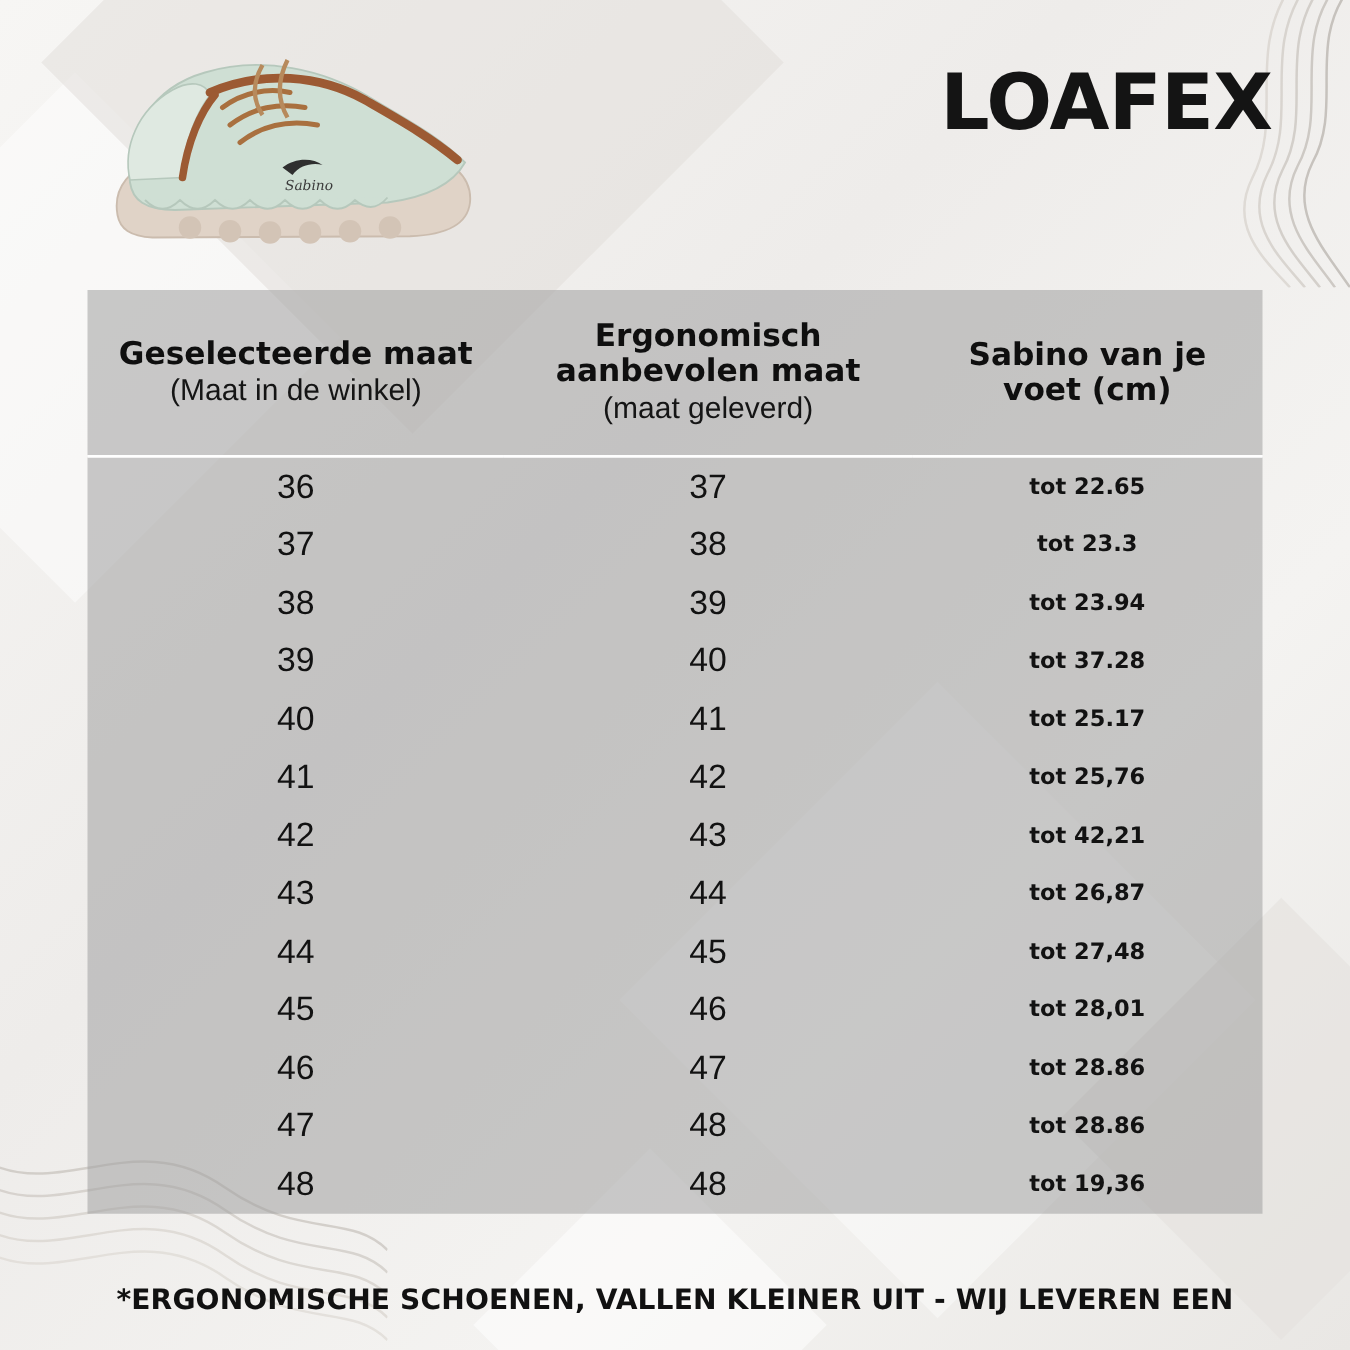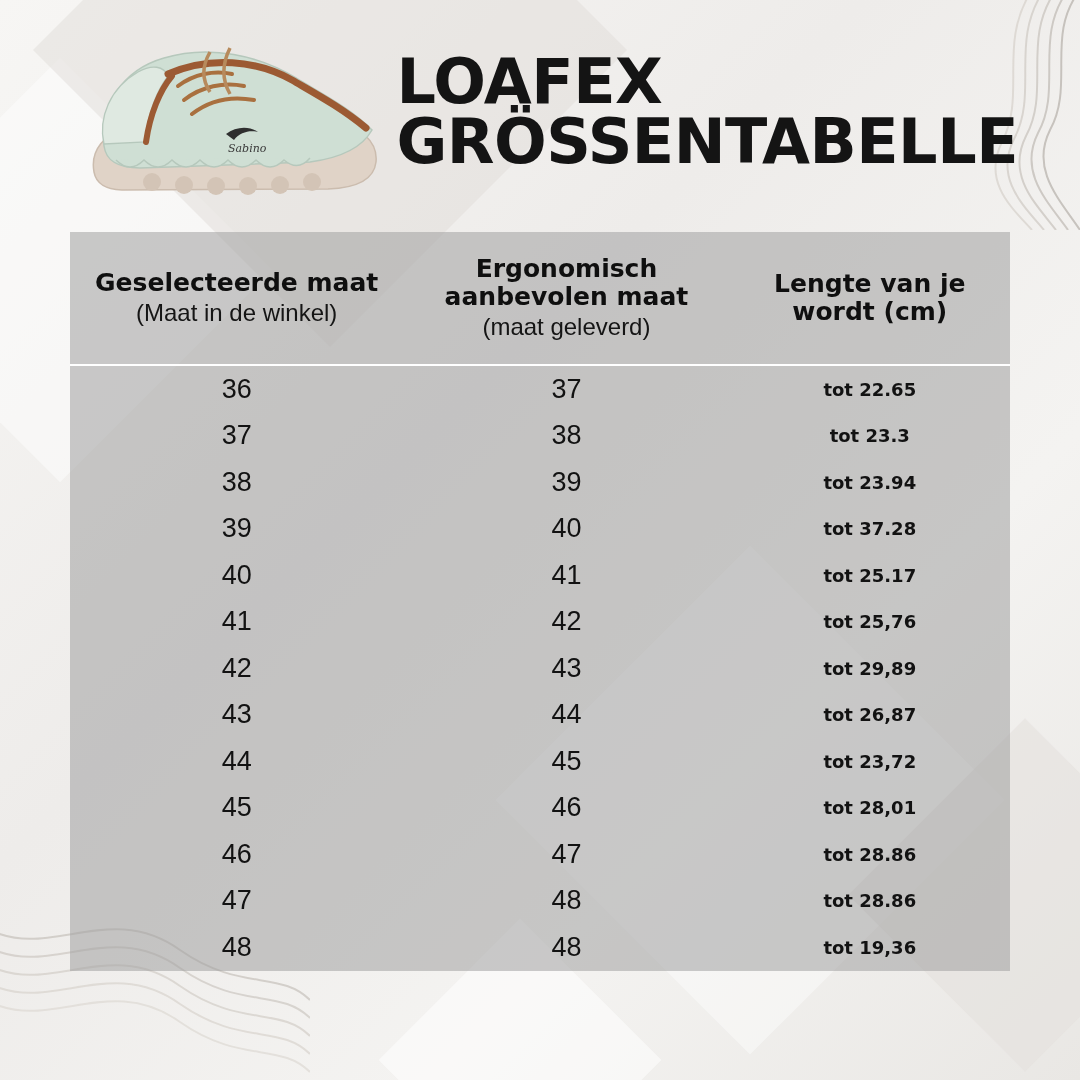--- a/index.html
+++ b/index.html
@@ -212,37 +212,36 @@
       <path d="M150 30 C142 44 142 58 150 70" stroke="#b78a5c" stroke-width="3.5" fill="none"></path>
       <path d="M170 26 C162 42 162 58 170 72" stroke="#b78a5c" stroke-width="3.5" fill="none"></path>
 
       <path d="M166 112 C176 104 190 104 198 110 C190 108 180 110 174 118 Z" fill="#2f2f2f"></path>
       <text x="168" y="130" font-family="DejaVu Serif, serif" font-size="11" fill="#3a3a3a" font-style="italic">Sabino</text>
     </svg>
   </div>
 
   <div class="title-block">
     <span class="title-line l1">LOAFEX</span>
-    <span class="title-line l2">GRÖSSENTABELLE</span>
   </div>
 </div>
 
 <table class="table">
   <thead>
     <tr class="thead-row">
       <th class="col1 col-sep">
         <span class="th-main">Geselecteerde maat</span>
         <span class="th-sub">(Maat in de winkel)</span>
       </th>
       <th class="col2 col-sep">
         <span class="th-main">Ergonomisch aanbevolen maat</span>
         <span class="th-sub">(maat geleverd)</span>
       </th>
       <th class="col3">
-        <span class="th-main">Lengte van je wordt (cm)</span>
+        <span class="th-main">Sabino van je voet (cm)</span>
       </th>
     </tr>
   </thead>
   <tbody>
       <tr class="body-row">
         <td class="col1 col-sep c1">36</td>
         <td class="col2 col-sep c2">37</td>
         <td class="col3 c3">tot 22.65</td>
       </tr>
       <tr class="body-row">
@@ -266,31 +265,31 @@
         <td class="col3 c3">tot 25.17</td>
       </tr>
       <tr class="body-row">
         <td class="col1 col-sep c1">41</td>
         <td class="col2 col-sep c2">42</td>
         <td class="col3 c3">tot 25,76</td>
       </tr>
       <tr class="body-row">
         <td class="col1 col-sep c1">42</td>
         <td class="col2 col-sep c2">43</td>
-        <td class="col3 c3">tot 29,89</td>
+        <td class="col3 c3">tot 42,21</td>
       </tr>
       <tr class="body-row">
         <td class="col1 col-sep c1">43</td>
         <td class="col2 col-sep c2">44</td>
         <td class="col3 c3">tot 26,87</td>
       </tr>
       <tr class="body-row">
         <td class="col1 col-sep c1">44</td>
         <td class="col2 col-sep c2">45</td>
-        <td class="col3 c3">tot 23,72</td>
+        <td class="col3 c3">tot 27,48</td>
       </tr>
       <tr class="body-row">
         <td class="col1 col-sep c1">45</td>
         <td class="col2 col-sep c2">46</td>
         <td class="col3 c3">tot 28,01</td>
       </tr>
       <tr class="body-row">
         <td class="col1 col-sep c1">46</td>
         <td class="col2 col-sep c2">47</td>
         <td class="col3 c3">tot 28.86</td>
@@ -302,13 +301,14 @@
       </tr>
       <tr class="body-row">
         <td class="col1 col-sep c1">48</td>
         <td class="col2 col-sep c2">48</td>
         <td class="col3 c3">tot 19,36</td>
       </tr>
     </tbody>
 </table>
 
 <div class="footnote">
+  <span>*ERGONOMISCHE SCHOENEN, VALLEN KLEINER UIT - WIJ LEVEREN EEN</span>
 </div>
 
 </body></html>

